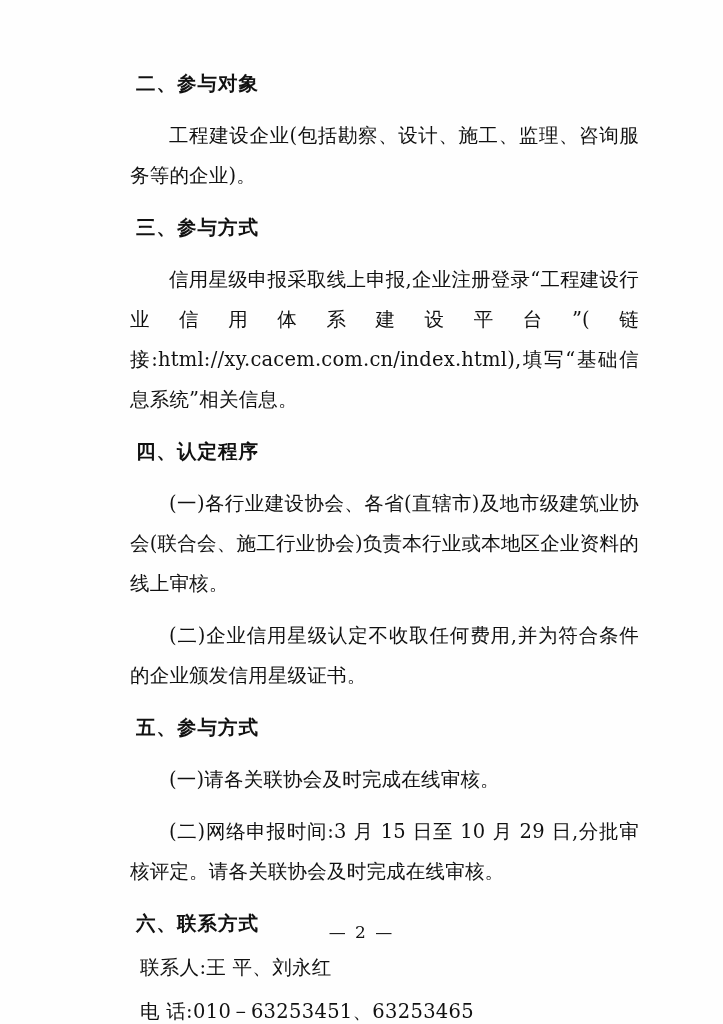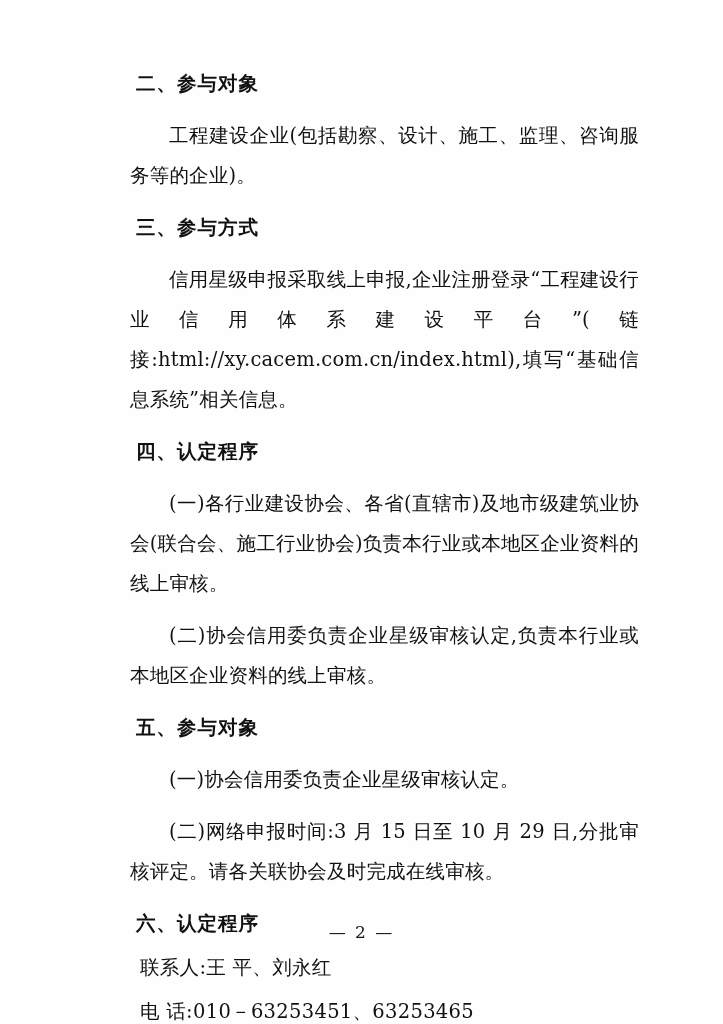--- a/index.html
+++ b/index.html
@@ -70,27 +70,27 @@
   <div class="doc-body">
 
     <h2 class="heading">二、参与对象</h2>
     <p class="para">工程建设企业(包括勘察、设计、施工、监理、咨询服务等的企业)。</p>
 
     <h2 class="heading">三、参与方式</h2>
     <p class="para">信用星级申报采取线上申报,企业注册登录“工程建设行业信用体系建设平台”(链接:html://xy.cacem.com.cn/index.html),填写“基础信息系统”相关信息。</p>
 
     <h2 class="heading">四、认定程序</h2>
     <p class="para">(一)各行业建设协会、各省(直辖市)及地市级建筑业协会(联合会、施工行业协会)负责本行业或本地区企业资料的线上审核。</p>
-    <p class="para">(二)协会信用委负责企业星级审核认定,负责本行业或本地区企业资料的线上审核。</p>
+    <p class="para">(二)企业信用星级认定不收取任何费用,并为符合条件的企业颁发信用星级证书。</p>
 
-    <h2 class="heading">五、参与对象</h2>
-    <p class="para">(一)协会信用委负责企业星级审核认定。</p>
+    <h2 class="heading">五、参与方式</h2>
+    <p class="para">(一)请各关联协会及时完成在线审核。</p>
     <p class="para">(二)网络申报时间:3 月 15 日至 10 月 29 日,分批审核评定。请各关联协会及时完成在线审核。</p>
 
-    <h2 class="heading">六、认定程序</h2>
+    <h2 class="heading">六、联系方式</h2>
     <p class="contact-line">联系人:王 平、刘永红</p>
     <p class="contact-line">电 话:010－63253451、63253465</p>
     <p class="contact-line">QQ 群号:962559377、289133613、144100875</p>
 
   </div>
 
   <div class="footer">— 2 —</div>
 </div>
 
 </body></html>

